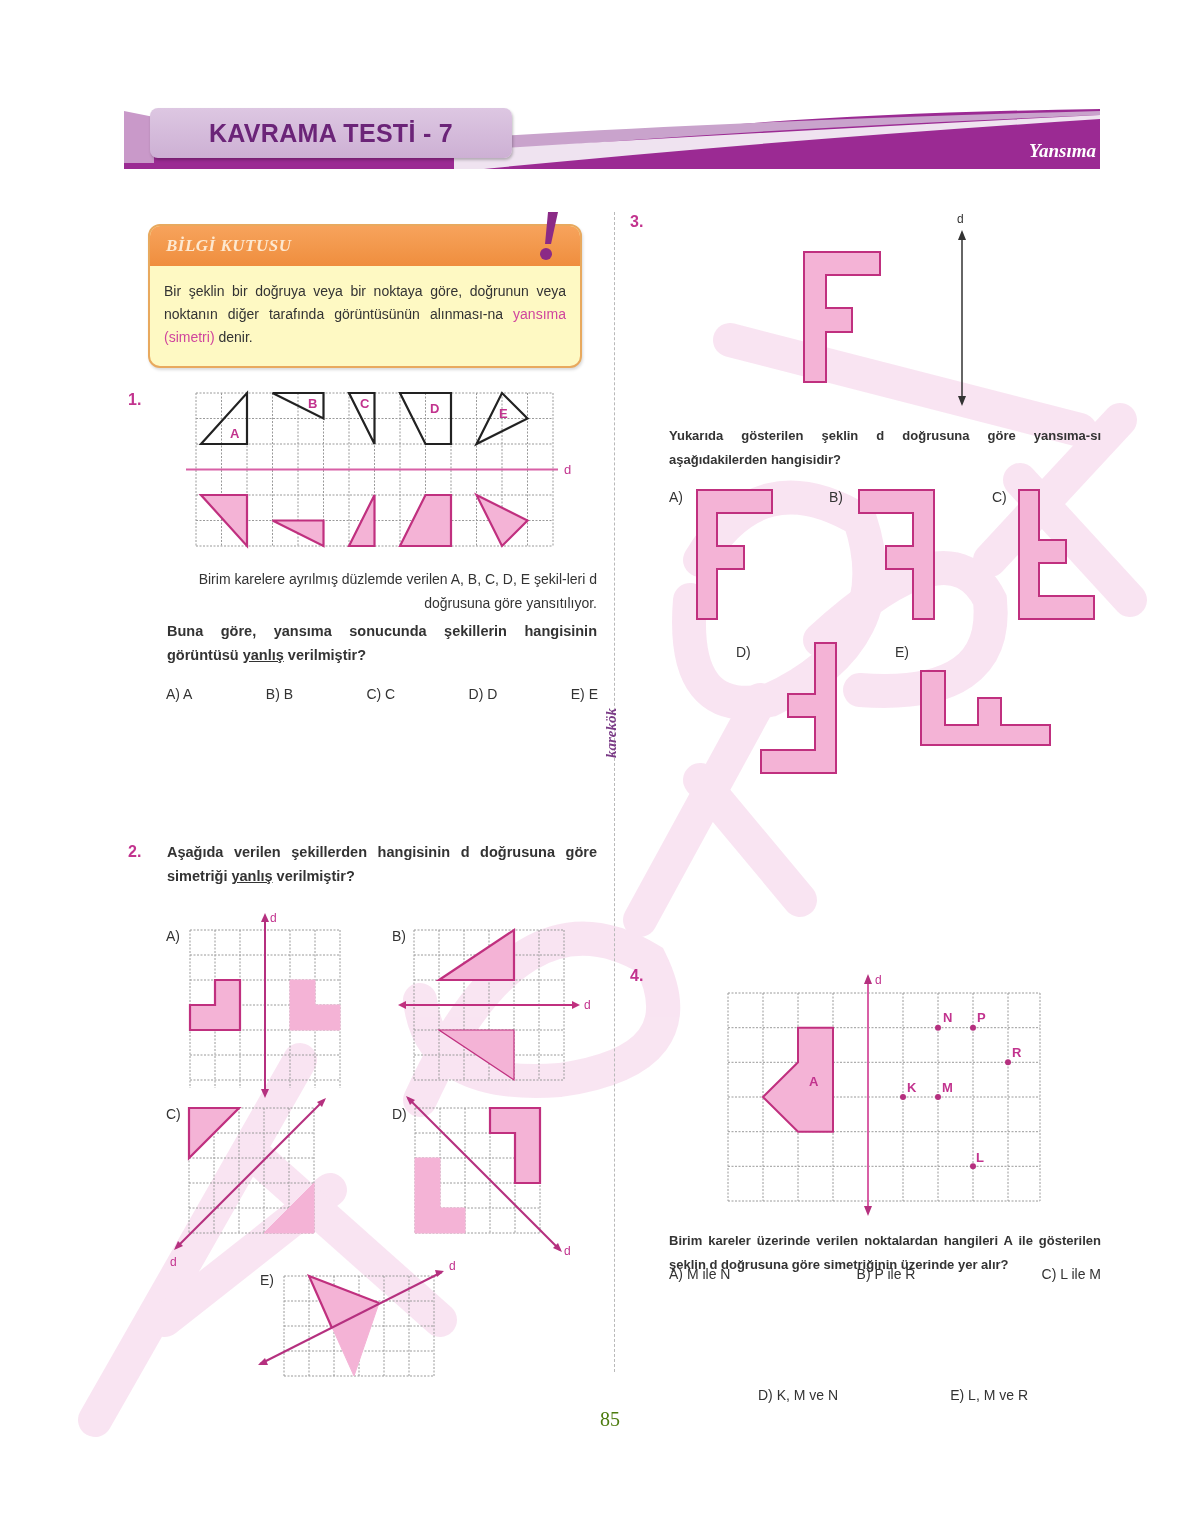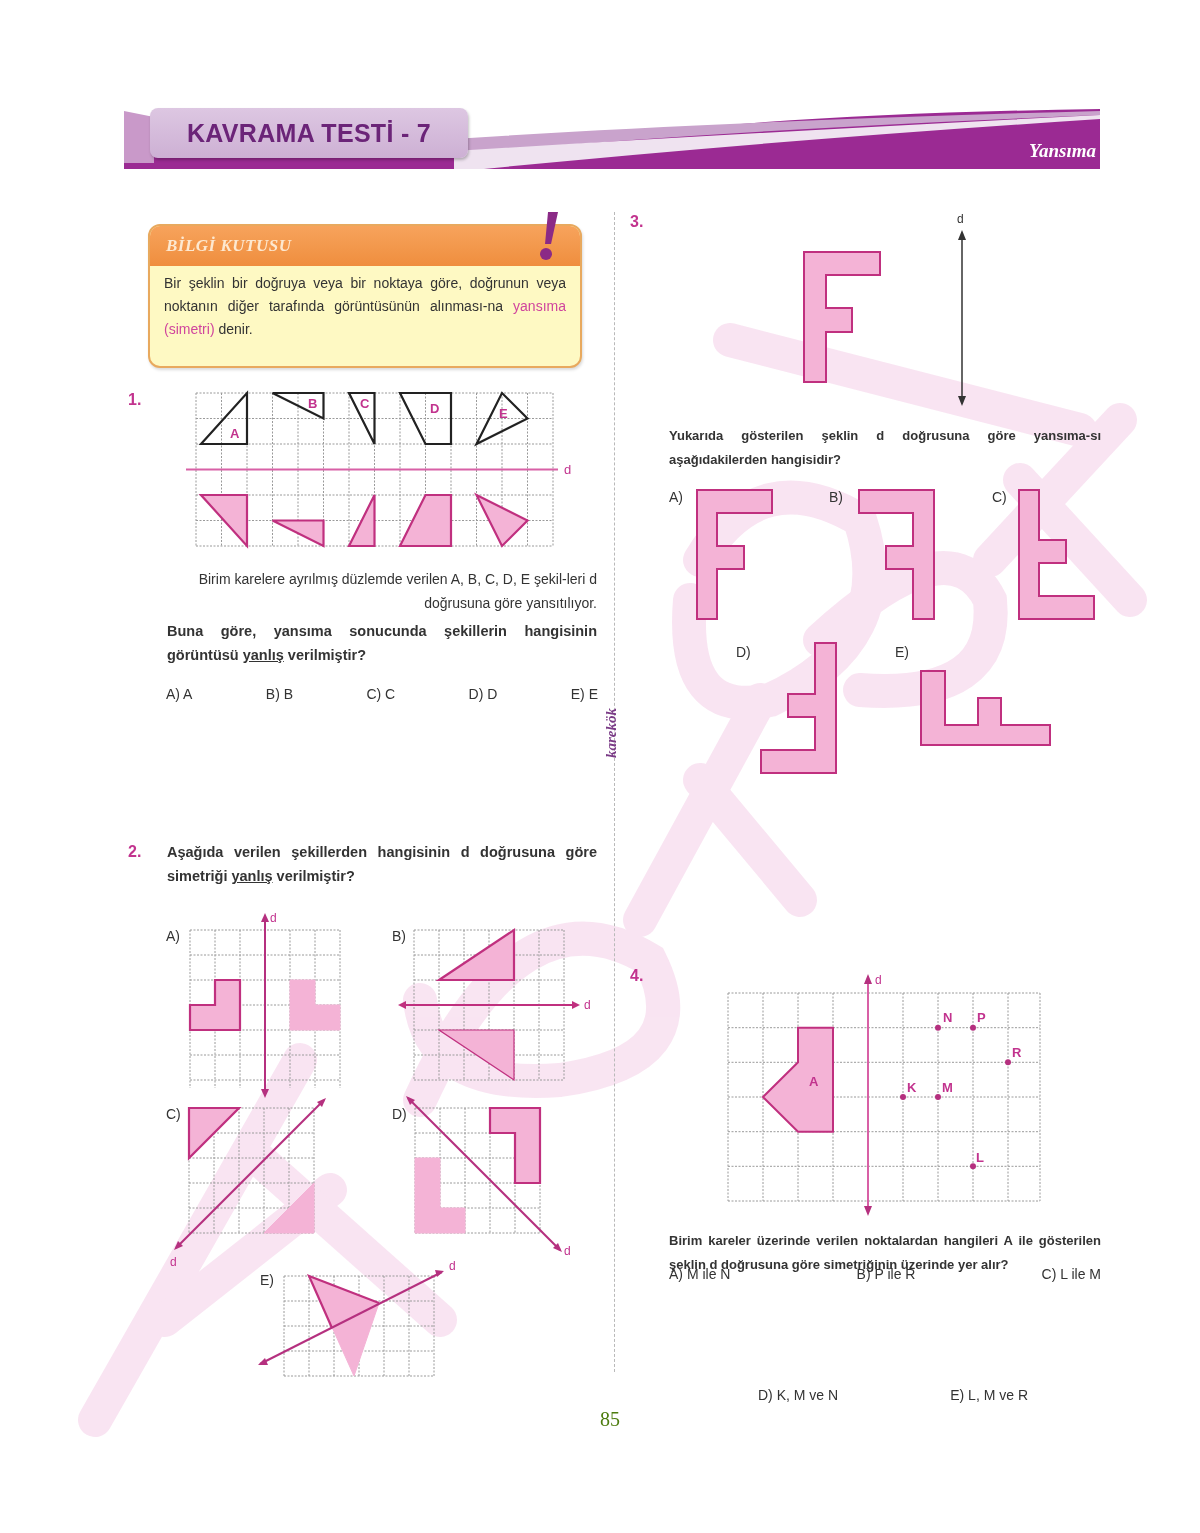--- a/index.html
+++ b/index.html
@@ -1,30 +1,30 @@
 <!DOCTYPE html>
 <html><head>
 <meta charset="utf-8">
 <style>
   html, body { margin: 0; padding: 0; background: #ffffff; }
   body { width: 1200px; height: 1533px; position: relative; overflow: hidden; font-family: "Liberation Sans", sans-serif; color: #2b2b2b; }
   .abs { position: absolute; }
   .watermark { position: absolute; left: 0; top: 0; width: 1200px; height: 1533px; pointer-events: none; }
   .header { position: absolute; left: 124px; top: 103px; width: 976px; height: 66px; }
-  .title-tab { position: absolute; left: 150px; top: 108px; width: 318px; height: 50px; border-radius: 8px; background: linear-gradient(#ddc7e2, #cdb0d4); box-shadow: 1px 2px 3px rgba(0,0,0,0.25); display: flex; align-items: center; justify-content: center; }
+  .title-tab { position: absolute; left: 150px; top: 108px; width: 362px; height: 50px; border-radius: 8px; background: linear-gradient(#ddc7e2, #cdb0d4); box-shadow: 1px 2px 3px rgba(0,0,0,0.25); display: flex; align-items: center; justify-content: center; }
   .title-text { font-family: "Liberation Sans", sans-serif; font-weight: bold; font-size: 25px; color: #6b2478; letter-spacing: 0.3px; }
   .subject { position: absolute; right: 104px; top: 140px; font-family: "Liberation Serif", serif; font-style: italic; font-weight: bold; font-size: 19px; color: #ffffff; }
   .divider { position: absolute; left: 614px; top: 212px; width: 0; height: 1160px; border-left: 1px dashed #b9b9b9; }
   .side-label { position: absolute; left: 603px; top: 758px; transform: rotate(-90deg); transform-origin: left top; font-family: "Liberation Serif", serif; font-style: italic; font-weight: bold; font-size: 15px; color: #7a3a86; width: 70px; }
   .side-label span { display: inline-block; }
   .qnum { position: absolute; font-weight: bold; font-size: 16px; color: #c2338e; }
   .info-box { position: absolute; left: 148px; top: 224px; width: 430px; height: 140px; border: 2px solid #e8a95e; border-radius: 12px; background: #fef9c3; box-shadow: 1px 2px 3px rgba(0,0,0,0.15); }
   .info-head { height: 40px; background: linear-gradient(#f7a35c, #ef8e3e); border-radius: 10px 10px 0 0; display: flex; align-items: center; padding-left: 16px; }
   .info-title { font-family: "Liberation Serif", serif; font-style: italic; font-weight: bold; font-size: 17px; color: #fde8d0; letter-spacing: 0.5px; }
-  .info-body { padding: 6px 14px 0 14px; font-size: 14px; line-height: 23px; color: #333; text-align: justify; }
+  .info-body { padding: 14px 14px 0 14px; font-size: 14px; line-height: 23px; color: #333; text-align: justify; }
   .pink { color: #d0459d; }
   .excl { position: absolute; left: 534px; top: 210px; }
   .text { position: absolute; font-size: 14px; line-height: 24px; color: #333; text-align: right; }
   .bold { font-weight: bold; }
   .u { text-decoration: underline; }
   .options { position: absolute; display: flex; justify-content: space-between; font-size: 14px; color: #333; }
   .opt-label { position: absolute; font-size: 14px; color: #333; }
   .page-num { position: absolute; left: 600px; top: 1408px; font-family: "Liberation Serif", serif; font-size: 20px; color: #4d7c0f; }
   svg text { font-family: "Liberation Sans", sans-serif; }
 </style>

